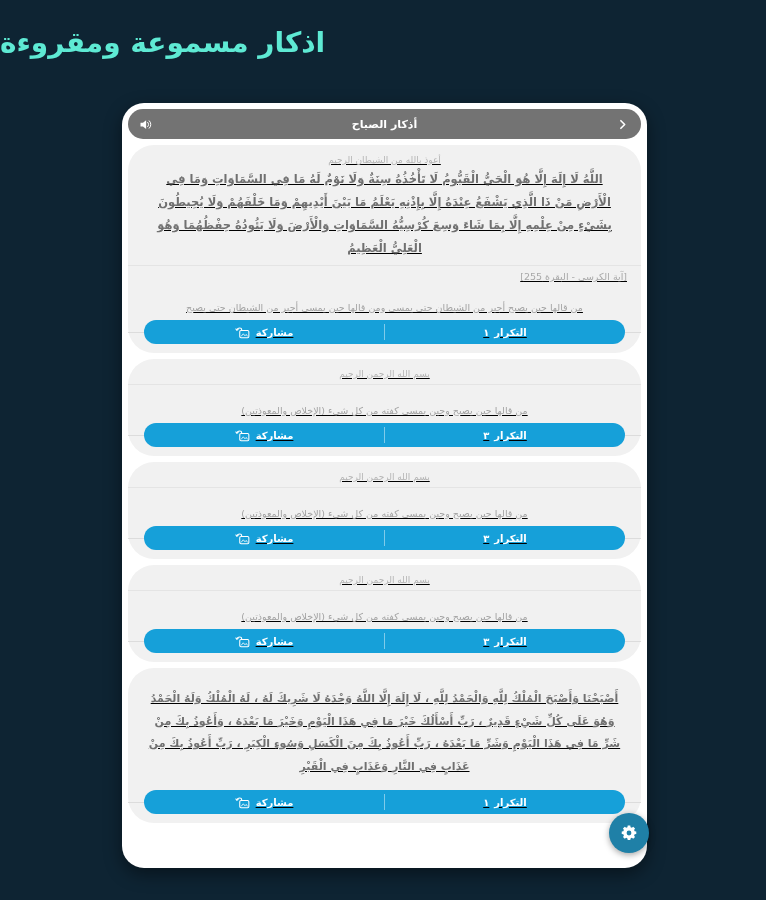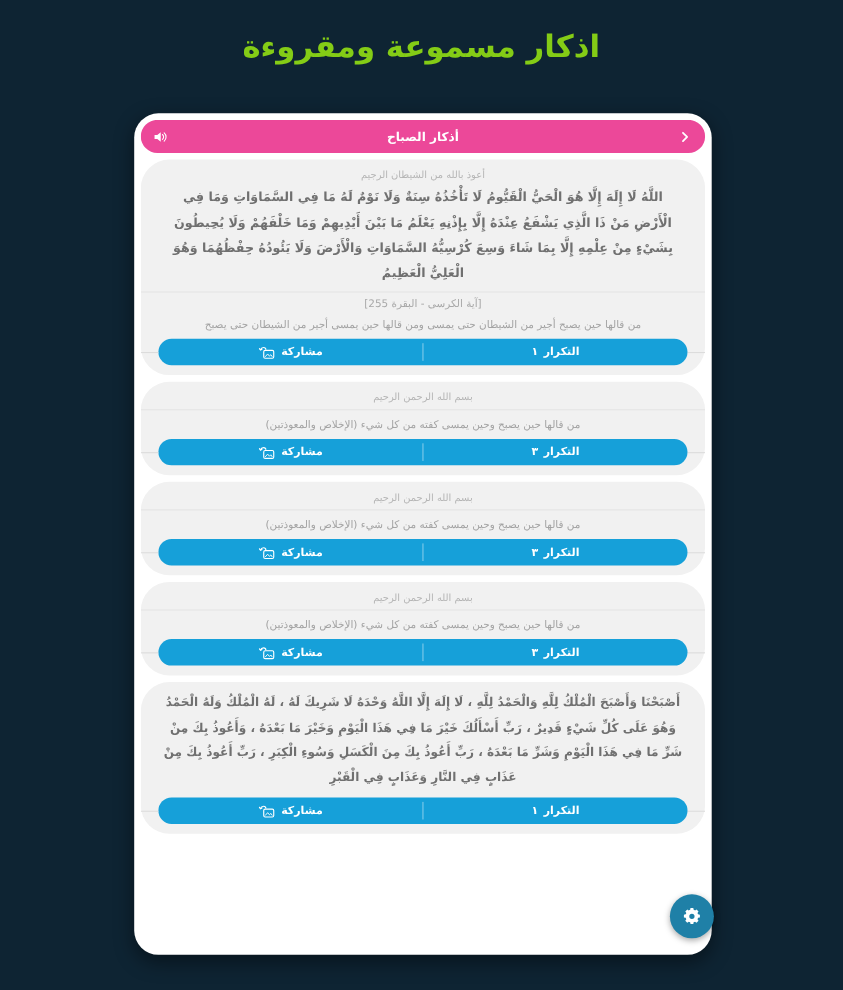--- a/index.html
+++ b/index.html
@@ -6,22 +6,22 @@
   body{
     width:766px;height:900px;
     background:#0e2433;
     font-family:"DejaVu Sans",sans-serif;
     position:relative;
     overflow:hidden;
   }
   
   .page-title{
     position:absolute;top:26px;left:0;right:0;
-    text-align:center;
-    color:#84cc16;
+    text-align:left;
+    color:#5eead4;
     font-size:28px;font-weight:bold;
     letter-spacing:0.5px;
   }
   
   .panel{
     position:absolute;left:122px;top:103px;
     width:525px;height:765px;
     background:#ffffff;
     border-radius:22px;
     box-sizing:border-box;
@@ -30,43 +30,44 @@
   }
   .panel-inner{
     height:100%;
     overflow:hidden;
     direction:rtl;
     display:flex;flex-direction:column;
   }
   
   .header-bar{
     flex:0 0 30px;
-    background:#ec4899;
+    background:#737373;
     border-radius:15px;
     position:relative;
     display:flex;align-items:center;justify-content:center;
   }
   .header-title{color:#ffffff;font-size:11px;font-weight:bold;}
   .hdr-icon{position:absolute;top:0;bottom:0;display:flex;align-items:center;cursor:pointer;}
   .hdr-speaker{left:10px;}
   .hdr-chevron{right:12px;}
   
   .cards{display:flex;flex-direction:column;gap:6px;margin-top:6px;}
   .dhikr-card{
     background:#f1f1f1;
     border-radius:26px;
     padding:8px 14px 6px;
     text-align:center;
+    text-decoration:underline;
   }
   .intro{color:#b5b5b5;font-size:9px;margin:2px 0 3px;}
   .aya{color:#707070;font-size:11.5px;font-weight:bold;line-height:2.0;margin:2px 6px;}
-  .dua{color:#707070;font-size:11px;font-weight:bold;line-height:2.05;margin:0 4px;}
+  .dua{color:#707070;font-size:11px;font-weight:bold;line-height:2.05;margin:12px 4px;}
   .hr-div{height:1px;background:#e4e4e4;margin:5px -14px 5px;}
-  .source{color:#a8a8a8;font-size:9.5px;margin:3px 0 2px;}
-  .note{color:#a3a3a3;font-size:9.5px;margin:8px 0 6px;}
+  .source{color:#a8a8a8;font-size:9.5px;margin:3px 0 2px;text-align:right;}
+  .note{color:#a3a3a3;font-size:9.5px;margin:20px 0 6px;}
   
   .pill-row{display:flex;align-items:center;margin:7px -14px 3px;}
   .side-line{flex:0 0 16px;height:1px;background:#dcdcdc;}
   .pill{
     flex:1 1 auto;height:24px;
     background:#16a0d9;
     border-radius:12px;
     display:flex;align-items:stretch;
     overflow:hidden;
   }

